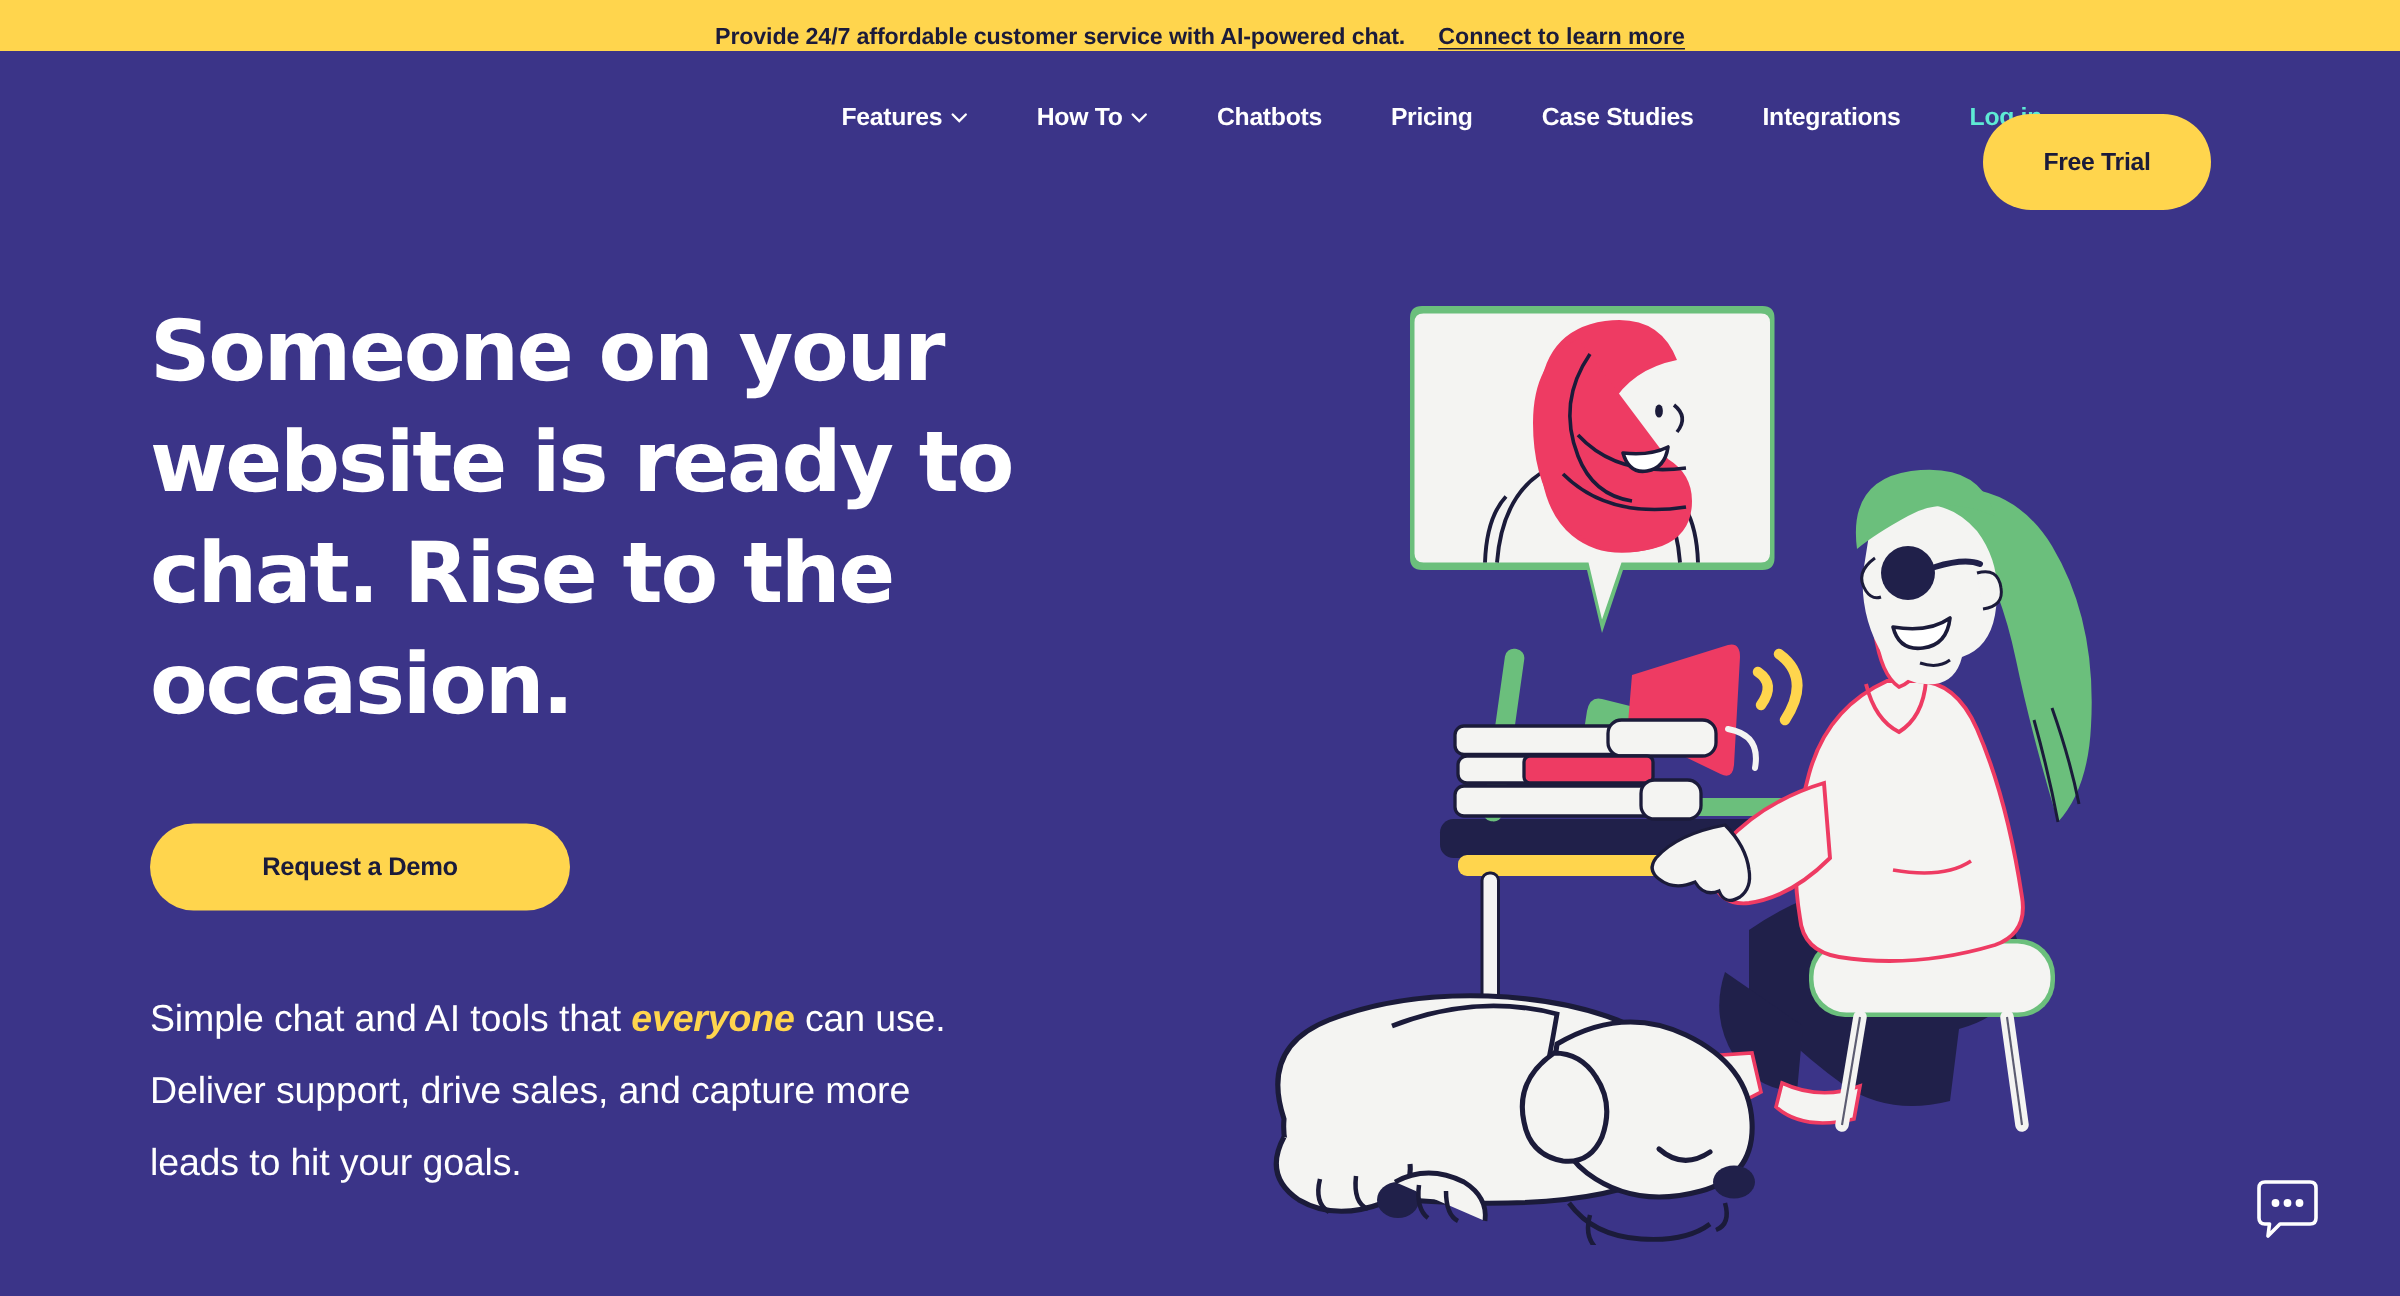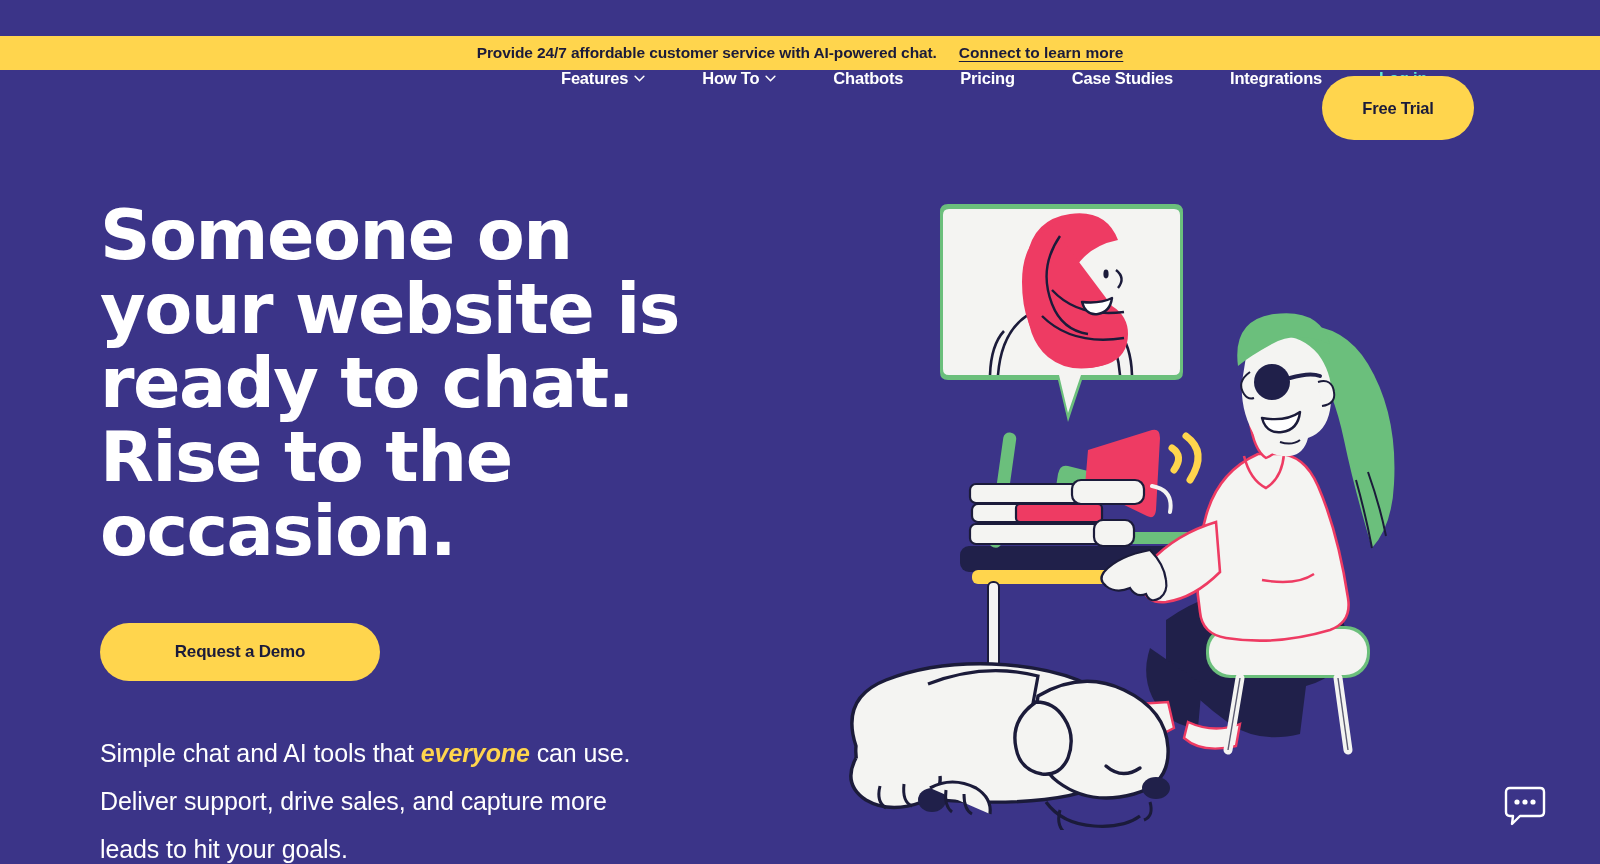--- a/index.html
+++ b/index.html
@@ -7,21 +7,21 @@
     width:1600px; height:864px; overflow:hidden;
     font-family:"Liberation Sans", sans-serif;
     background:#3b3488;
   }
   #page { position:relative; width:1600px; height:864px; background:#3b3488; overflow:hidden; }
 
   
   #banner {
     position:absolute; top:0; left:0; width:1600px; height:34px;
     background:#ffd54d;
-    display:flex; align-items:center; justify-content:center; gap:22px;margin-top:36px;
+    display:flex; align-items:flex-end; justify-content:center; gap:22px;
   }
   #banner .btxt {
     color:#1b1b3a; font-size:15.5px; font-weight:bold;
     letter-spacing:-0.1px; white-space:nowrap;
   }
   #banner .blink {
     color:#1b1b3a; font-size:15.5px; font-weight:bold;
     text-decoration:underline; text-underline-offset:3px;
     white-space:nowrap; cursor:pointer;
   }
@@ -35,21 +35,21 @@
   }
   #logo .word {
     font-size:46px; font-weight:bold; color:#ffffff;
     letter-spacing:-1.6px; line-height:50px;
     font-family:"DejaVu Sans", sans-serif;
   }
   #logo svg { position:absolute; left:2px; top:46px; }
 
   #nav {
     position:absolute; left:540px; top:0; height:88px;
-    display:flex; align-items:center; gap:15px;
+    display:flex; align-items:center; gap:4px;
   }
   .navitem {
     color:#ffffff; font-size:16.5px; font-weight:bold;
     letter-spacing:-0.2px; white-space:nowrap; cursor:pointer;
     display:flex; align-items:center; gap:6px; padding:0 21px;
   }
   .navitem.login { color:#5eead4; }
   .chev { display:inline-block; width:11px; height:7px; }
 
   #free-trial {
@@ -58,21 +58,21 @@
     background:#ffd54d; border:none; cursor:pointer;
     color:#1b1b3a; font-size:16.5px; font-weight:bold;
     letter-spacing:-0.2px; font-family:"Liberation Sans", sans-serif;
   }
 
   
   #hero-left { position:absolute; left:100px; top:198px; width:610px; }
   #headline {
     color:#ffffff;
     font-family:"DejaVu Sans", sans-serif;
-    font-size:70px; font-weight:bold; line-height:74px;
+    font-size:56px; font-weight:bold; line-height:74px;
     letter-spacing:-1.5px;
   }
   #demo-btn {
     margin-top:55px;
     width:280px; height:58px; border-radius:30px;
     background:#ffd54d; border:none; cursor:pointer;
     color:#1b1b3a; font-size:17px; font-weight:bold;
     letter-spacing:-0.2px; font-family:"Liberation Sans", sans-serif;
   }
   #subtext {

